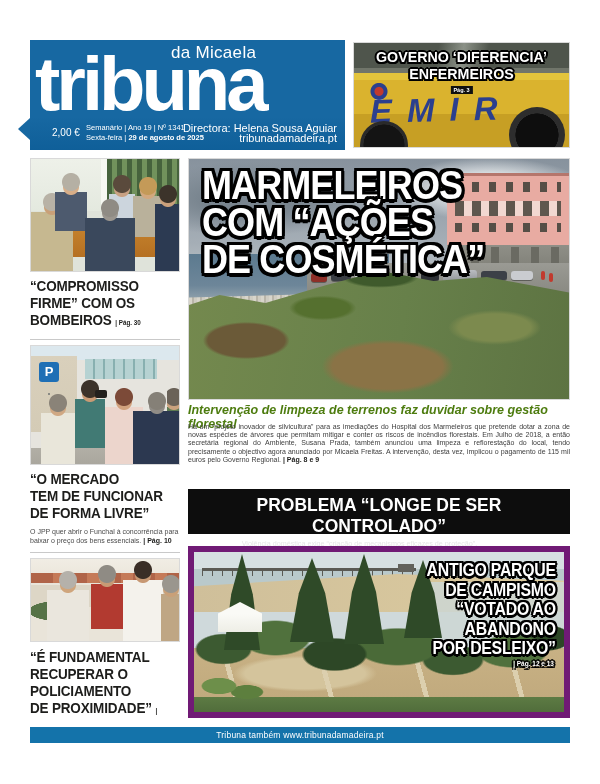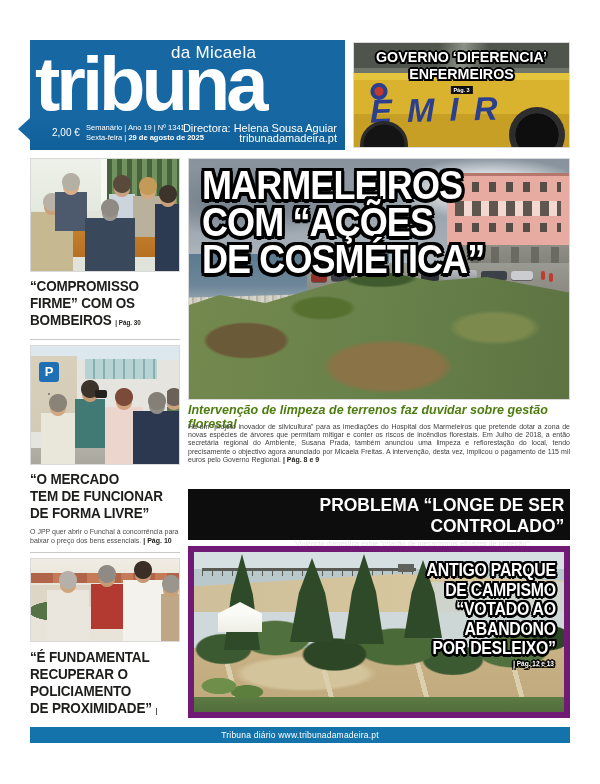--- a/index.html
+++ b/index.html
@@ -141,22 +141,22 @@
     transform:scaleX(.9);transform-origin:left top;letter-spacing:-1px;}
 
   
   .lead-caption{position:absolute;left:188px;top:403px;width:382px;font-size:12.5px;
     font-style:italic;font-weight:bold;color:#4d7c0f;}
   .lead-body{position:absolute;left:188px;top:423px;width:382px;font-size:7px;line-height:8.2px;
     color:#3c3c3c;text-align:justify;}
   .lead-ref{font-weight:bold;color:#1d1d1b;}
 
   
-  .banner{position:absolute;left:188px;top:489px;width:382px;height:51px;background:#0d0d0d;
-    color:#fff;text-align:right;}
+  .banner{position:absolute;left:188px;top:489px;width:382px;height:45px;background:#0d0d0d;
+    color:#fff;text-align:center;}
   .banner-h{margin-top:6px;font-size:18px;font-weight:bold;transform:scaleX(.97);}
   .banner-sub{margin-top:2px;font-size:7.2px;color:#e6e6e6;}
   .banner-ref{font-weight:bold;color:#fff;}
 
   
   .bottom-photo{position:absolute;left:188px;top:546px;width:382px;height:172px;overflow:hidden;
     border:6px solid #701a75;background:#cfd9db;}
   .bp-sea{position:absolute;left:0;top:0;width:100%;height:60px;
     background:linear-gradient(#d6e0e2 0 28%,#b9c9cb 28% 70%,#c6d3d1);}
   .bp-pier{position:absolute;left:8px;top:16px;width:214px;height:8px;
@@ -318,15 +318,15 @@
     <div class="bp-bush"></div>
     <div class="bp-palm"></div>
     <div class="bottom-h out-md prelines">ANTIGO PARQUE
 DE CAMPISMO
 “VOTADO AO
 ABANDONO
 POR DESLEIXO”</div>
     <div class="bottom-ref out-sm">| Pág. 12 e 13</div>
   </div>
 
-  <div class="footer"><span>Tribuna diário www.tribunadamadeira.pt</span></div>
+  <div class="footer"><span>Tribuna também www.tribunadamadeira.pt</span></div>
 
 </div>
 
 </body></html>

